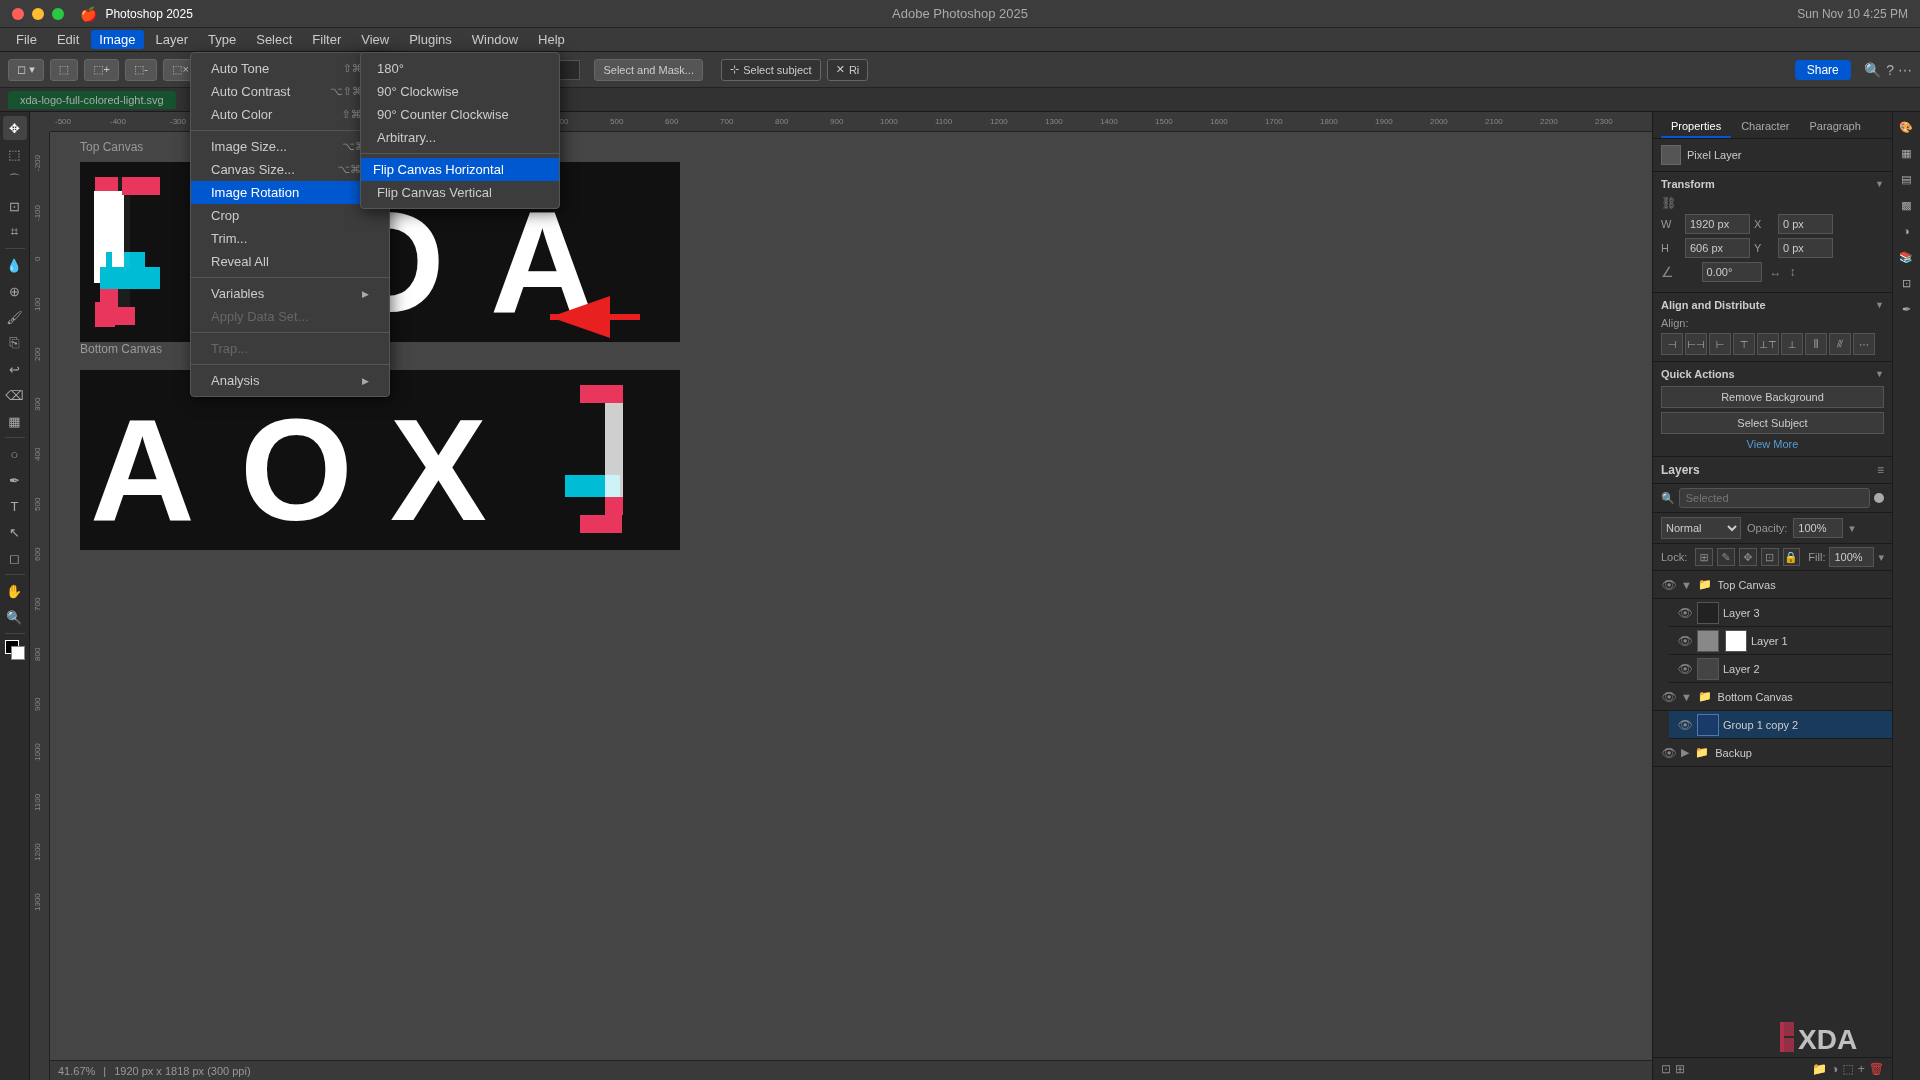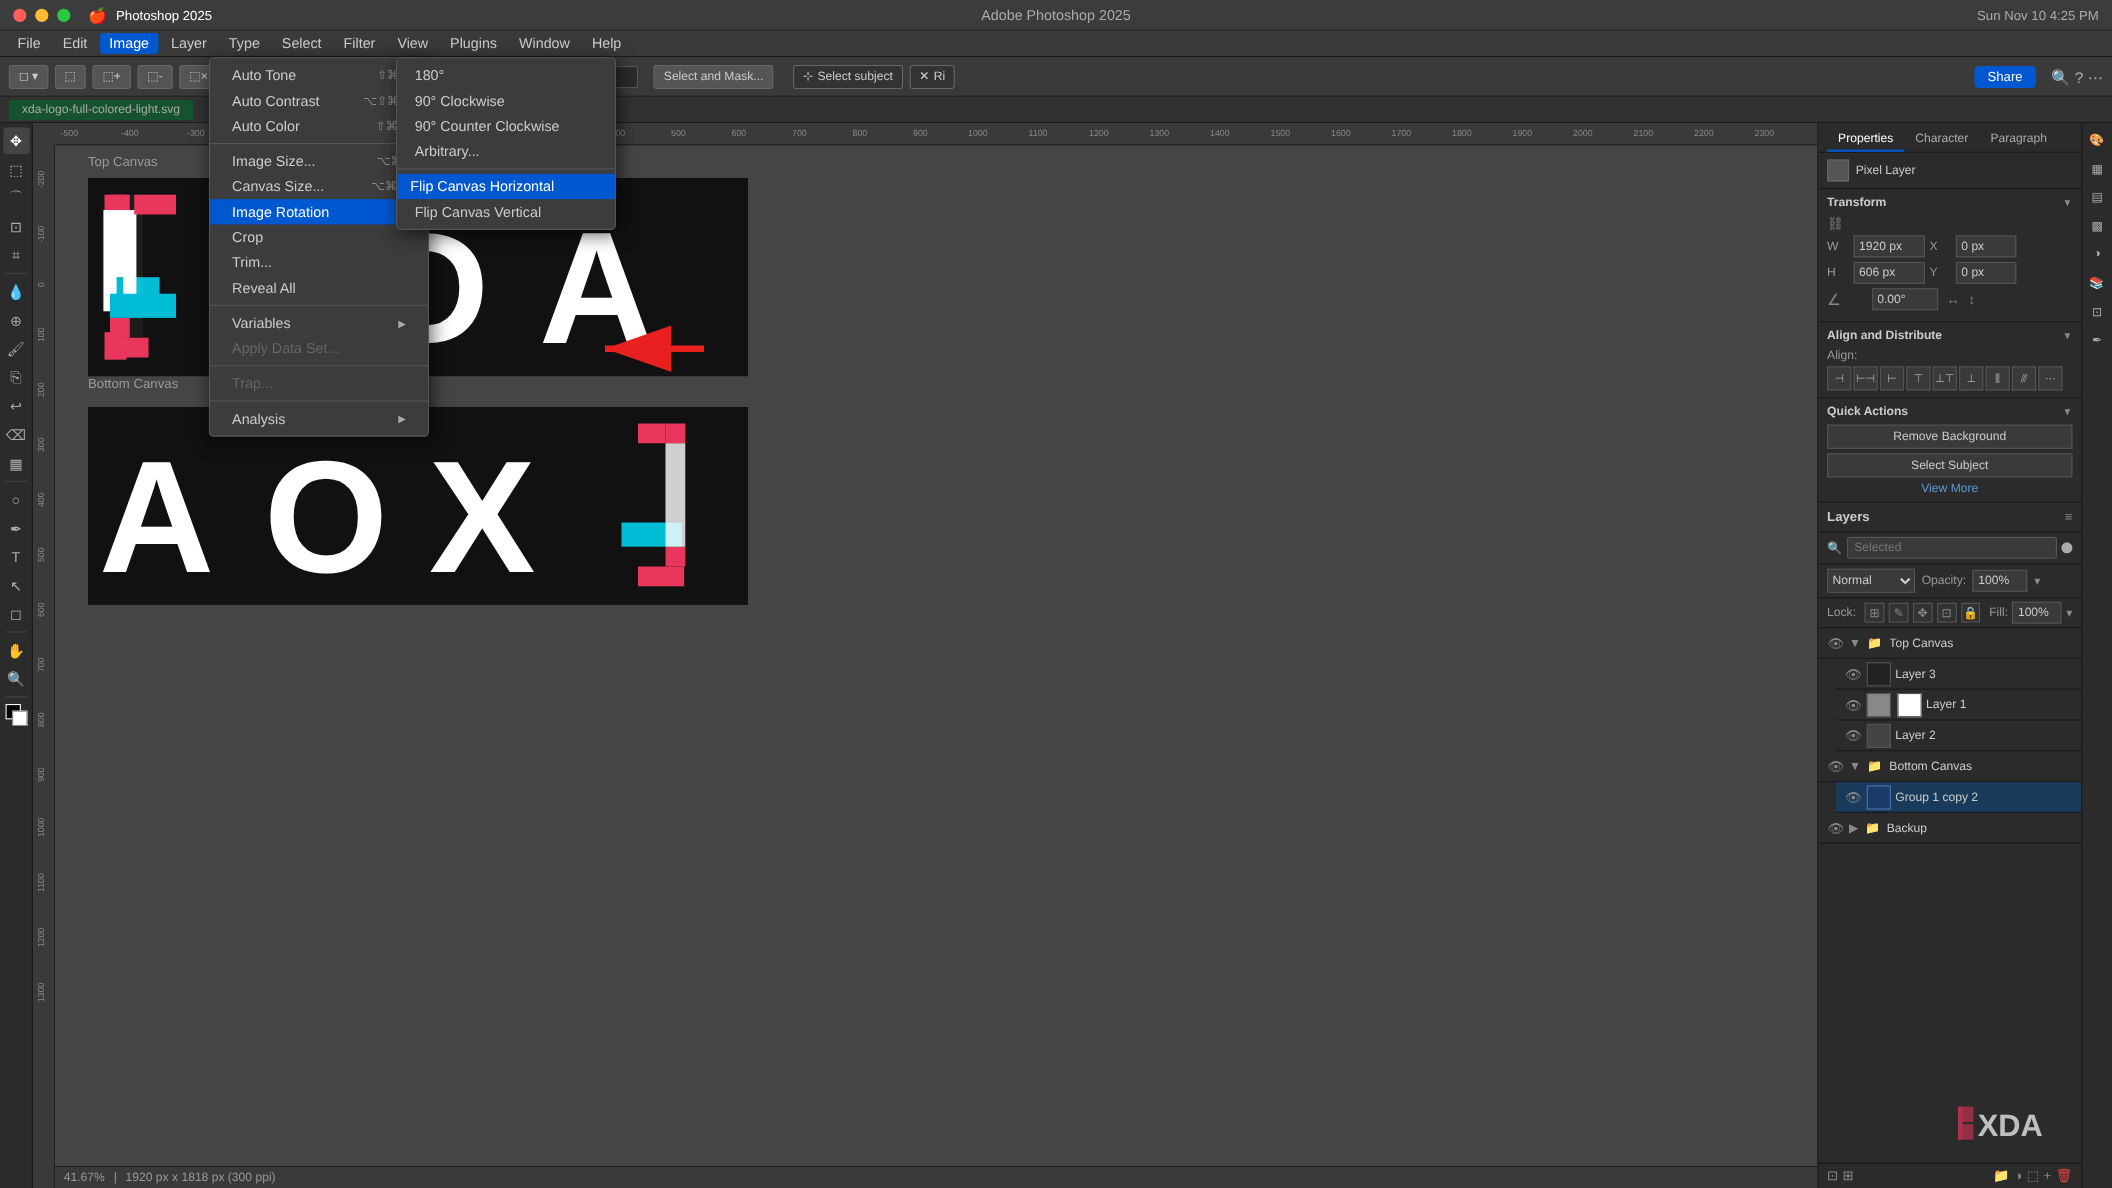--- a/index.html
+++ b/index.html
@@ -705,20 +705,20 @@
     <div class="submenu-item">90° Clockwise</div>
     <div class="submenu-item">90° Counter Clockwise</div>
     <div class="submenu-item">Arbitrary...</div>
   </div>
   <div class="submenu-section">
     <div class="submenu-item highlighted">Flip Canvas Horizontal</div>
     <div class="submenu-item">Flip Canvas Vertical</div>
   </div>
 </div>
 
-<div style="position:fixed; bottom:36px; right:20px; z-index:999; opacity:0.7;">
+<div style="position:fixed; bottom:20px; right:20px; z-index:999; opacity:0.7;">
   <svg width="120" height="40" viewBox="0 0 120 40">
     <rect x="0" y="5" width="14" height="14" fill="#e8365d" opacity="0.8"></rect>
     <rect x="0" y="21" width="14" height="14" fill="#e8365d" opacity="0.8"></rect>
     <rect x="0" y="5" width="4" height="30" fill="#e8365d"></rect>
     <text x="18" y="32" font-family="Arial Black, Arial" font-weight="900" font-size="28" fill="#fff">XDA</text>
   </svg>
 </div>
 
 </body></html>

